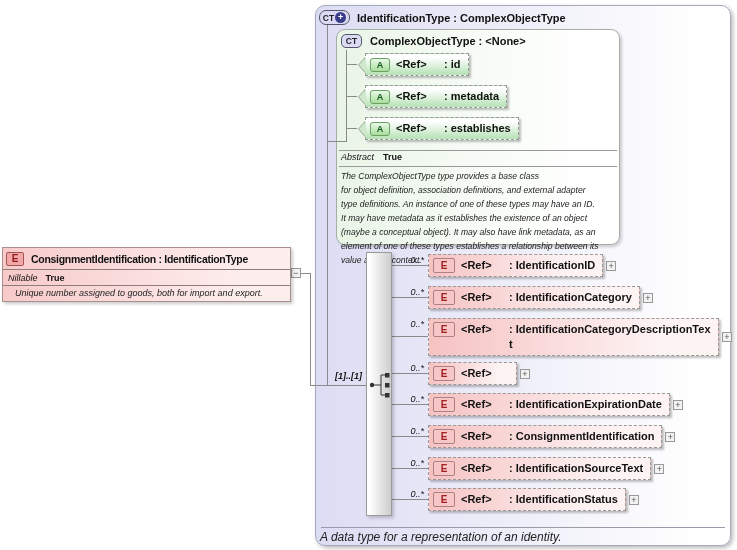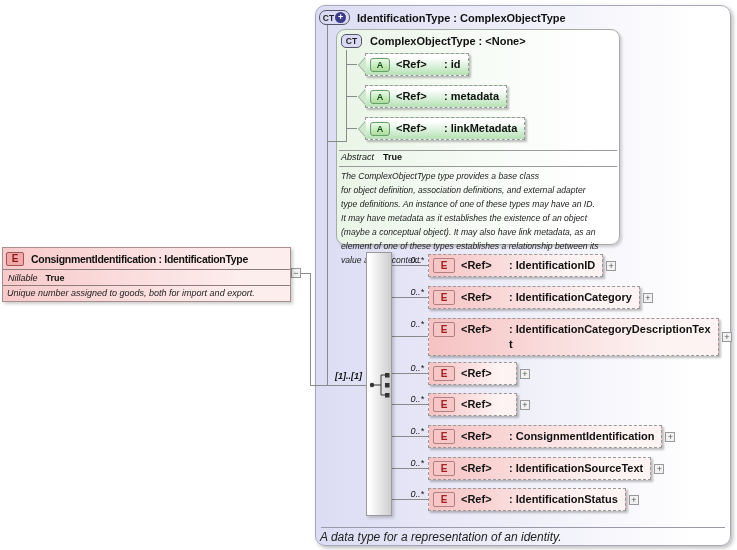--- a/index.html
+++ b/index.html
@@ -135,21 +135,21 @@
   }
   .left-box .hdr{display:flex;align-items:center;gap:7px;height:21px;padding:0 3px}
   .left-box .hdr .title{font-size:10.5px;letter-spacing:-0.3px}
   .icon-e-root{
     display:inline-flex;align-items:center;justify-content:center;flex:0 0 auto;
     width:18px;height:14px;border:1px solid #a05555;border-radius:2px;
     background:#f2a8a8;font-size:10px;font-weight:bold;color:#8c1a1a;
   }
   .left-sep{height:1px;background:#8f7d7d}
   .left-fact{display:flex;gap:8px;font-size:9px;height:15px;align-items:center;padding:0 5px}
-  .left-doc{font-size:9px;font-style:italic;padding:2px 4px;white-space:nowrap;color:#1c1c1c}
+  .left-doc{font-size:9px;font-style:italic;padding:2px 12px;white-space:nowrap;color:#1c1c1c}
 </style>
 </head>
 <body>
 
 <div class="canvas">
 
   <div class="type-box">
     <div class="hdr">
       <span class="icon-ctp">
           <span>CT</span>
@@ -180,21 +180,21 @@
       <span class="icon-a">A</span>
       <span class="ref">&lt;Ref&gt;</span>
       <span class="nm">metadata</span>
     </div>
   </div>
 
   <div class="attr-row">
     <div class="nbox green">
       <span class="icon-a">A</span>
       <span class="ref">&lt;Ref&gt;</span>
-      <span class="nm">linkMetadata</span>
+      <span class="nm">establishes</span>
     </div>
   </div>
 </div>
     <div class="facts-sep1"></div>
     <div class="fact-row">
       <span class="fact-label">Abstract</span>
       <span class="fact-value">True</span>
     </div>
     <div class="facts-sep2"></div>
     <div class="base-doc">The ComplexObjectType type provides a base class
@@ -279,20 +279,21 @@
       <span class="ref">&lt;Ref&gt;</span>
     </div>
     <span class="plusbox">+</span>
   </div>
 
   <div class="el-row">
     <span class="mult">0..*</span>
     <div class="nbox pink">
       <span class="icon-e">E</span>
       <span class="ref">&lt;Ref&gt;</span>
+      <span class="nm">IdentificationExpirationDate</span>
     </div>
     <span class="plusbox">+</span>
   </div>
 
   <div class="el-row">
     <span class="mult">0..*</span>
     <div class="nbox pink">
       <span class="icon-e">E</span>
       <span class="ref">&lt;Ref&gt;</span>
       <span class="nm">ConsignmentIdentification</span>

